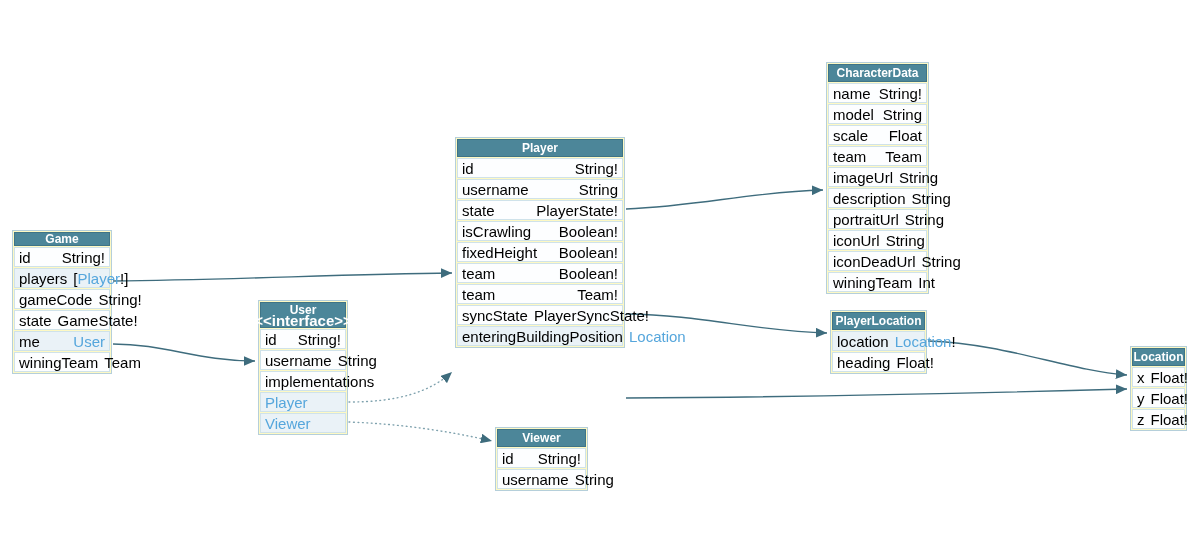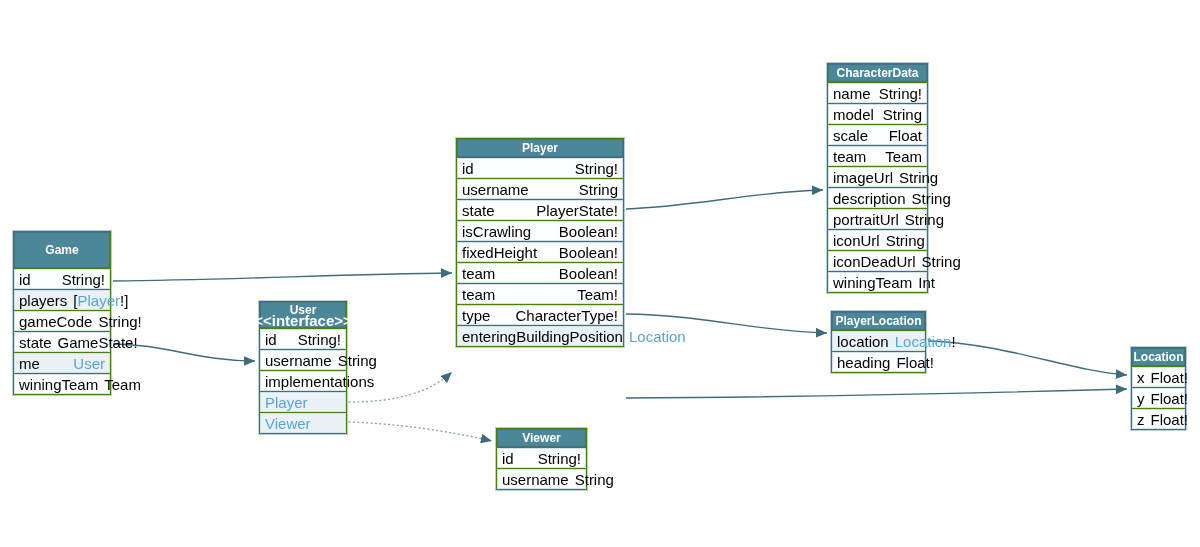--- a/index.html
+++ b/index.html
@@ -1,20 +1,20 @@
 <!DOCTYPE html>
 <html style="--canvas-bg: #ffffff; --header-bg: #4c8699; --header-border: #3f7487; --header-text: #ffffff; --tbl-border: #b5cfda; --row-border: #cfe2ea; --row-bg: #fdfeff; --row-link-bg: #eaf2f7; --text: #000000; --link: #55a6dc;"><head>
 <meta charset="utf-8">
 <style>
   html,body{margin:0;padding:0;background:#ffffff;}
   body{font-family:"Liberation Sans",sans-serif;}
   #diagram{position:relative;width:1200px;height:547px;background:var(--canvas-bg,#fff);overflow:hidden;}
   svg.edges-layer{position:absolute;left:0;top:0;pointer-events:none;}
   .type-table{
-    position:absolute;box-sizing:border-box;background:#4d7c0f;
+    position:absolute;box-sizing:border-box;background:#fef9c3;
     border:1px solid var(--tbl-border);padding:1px;
   }
   .type-header{
     box-sizing:border-box;background:var(--header-bg);border:1px solid var(--header-border);
     color:var(--header-text);font-weight:bold;font-size:12px;text-align:center;
     display:flex;flex-direction:column;align-items:center;justify-content:center;
     line-height:12px;cursor:pointer;
   }
   .type-subtitle{font-size:15px;line-height:10px;font-weight:bold;}
   .field-row{
@@ -42,21 +42,21 @@
       <path d="M113,281 C230,280 345,274 452,273" fill="none" marker-end="url(#arrow)" stroke="#3e6c7d" stroke-width="1.4"></path>
       <path d="M113,344 C165,344 198,361 255,361" fill="none" marker-end="url(#arrow)" stroke="#3e6c7d" stroke-width="1.4"></path>
       <path d="M626,209 C700,206 750,192 823,190" fill="none" marker-end="url(#arrow)" stroke="#3e6c7d" stroke-width="1.4"></path>
       <path d="M626,314 C702,315 754,331 827,333" fill="none" marker-end="url(#arrow)" stroke="#3e6c7d" stroke-width="1.4"></path>
       <path d="M626,398 C800,397 985,393 1127,389" fill="none" marker-end="url(#arrow)" stroke="#3e6c7d" stroke-width="1.4"></path>
       <path d="M928,341 C1008,344 1065,370 1127,375" fill="none" marker-end="url(#arrow)" stroke="#3e6c7d" stroke-width="1.4"></path>
       <path d="M349,402 C398,402 430,392 452,372" fill="none" marker-end="url(#arrow)" stroke="#7fa2ae" stroke-width="1.4" stroke-dasharray="0.8 3.6" stroke-linecap="round"></path>
       <path d="M349,422 C402,424 448,431 492,441" fill="none" marker-end="url(#arrow)" stroke="#7fa2ae" stroke-width="1.4" stroke-dasharray="0.8 3.6" stroke-linecap="round"></path>
     </svg>
     <div class="type-table" style="left: 12px; top: 230px; width: 100px;">
-      <div class="type-header" style="height: 36px; text-align: center;">
+      <div class="type-header" style="height: 14px; text-align: center;">
         <span>Game</span>
       </div>
       <div class="field-row">
         <span class="fname">id</span>
         <span class="ftype"><span>String!</span></span>
       </div>
       <div class="field-row tinted">
         <span class="fname">players</span>
         <span class="ftype"><span>[</span><span class="tlink">Player</span><span>!]</span></span>
       </div>
@@ -126,22 +126,22 @@
       </div>
       <div class="field-row">
         <span class="fname">team</span>
         <span class="ftype"><span>Boolean!</span></span>
       </div>
       <div class="field-row">
         <span class="fname">team</span>
         <span class="ftype"><span>Team!</span></span>
       </div>
       <div class="field-row">
-        <span class="fname">type</span>
-        <span class="ftype"><span>CharacterType!</span></span>
+        <span class="fname">syncState</span>
+        <span class="ftype"><span>PlayerSyncState!</span></span>
       </div>
       <div class="field-row tinted">
         <span class="fname">enteringBuildingPosition</span>
         <span class="ftype"><span class="tlink">Location</span></span>
       </div>
     </div>
     <div class="type-table" style="left: 495px; top: 427px; width: 93px;">
       <div class="type-header" style="height: 18px;">
         <span>Viewer</span>
       </div>

